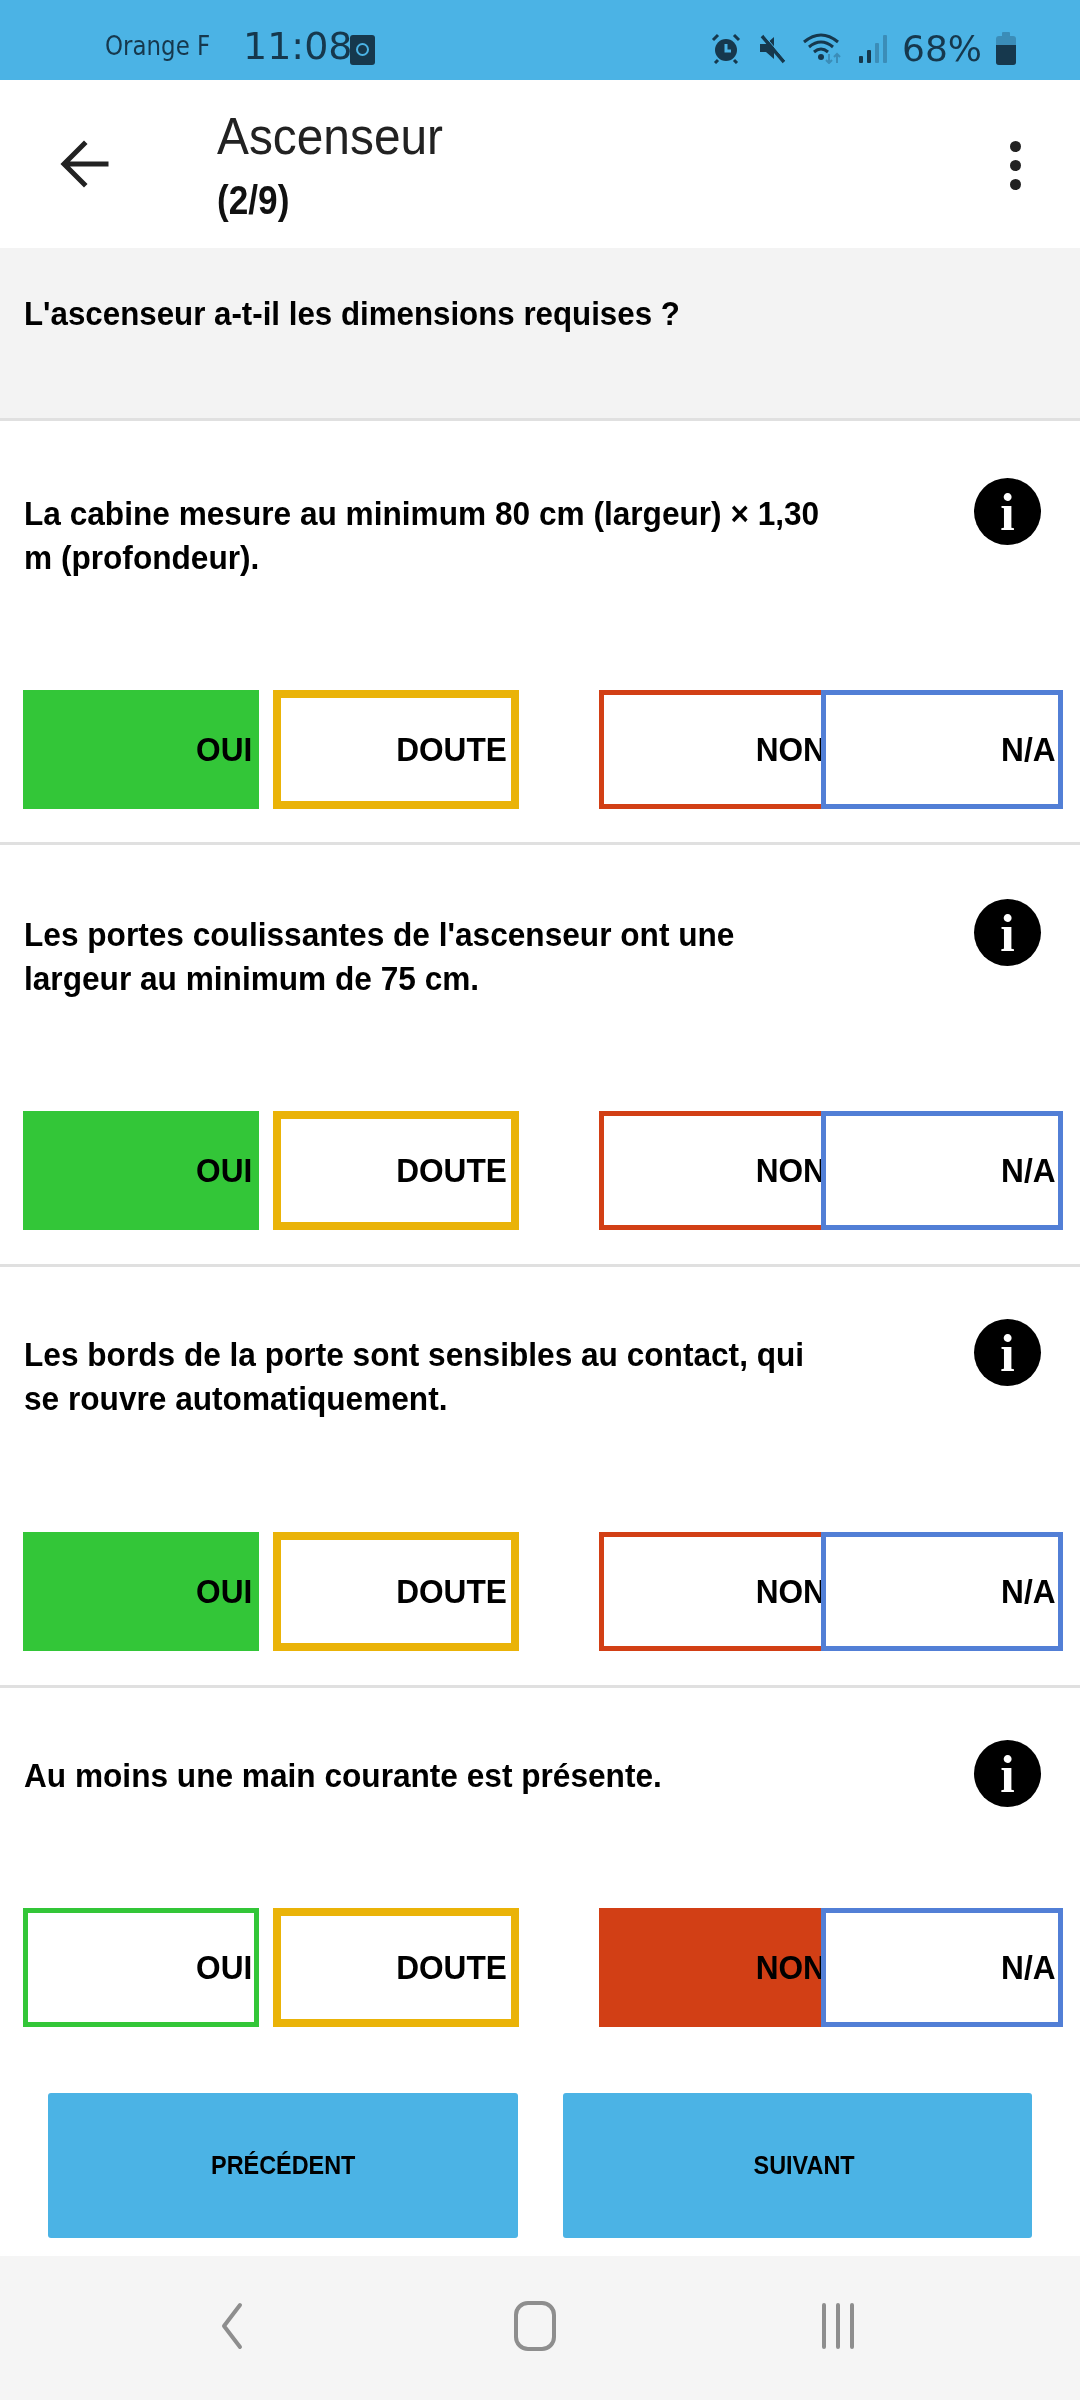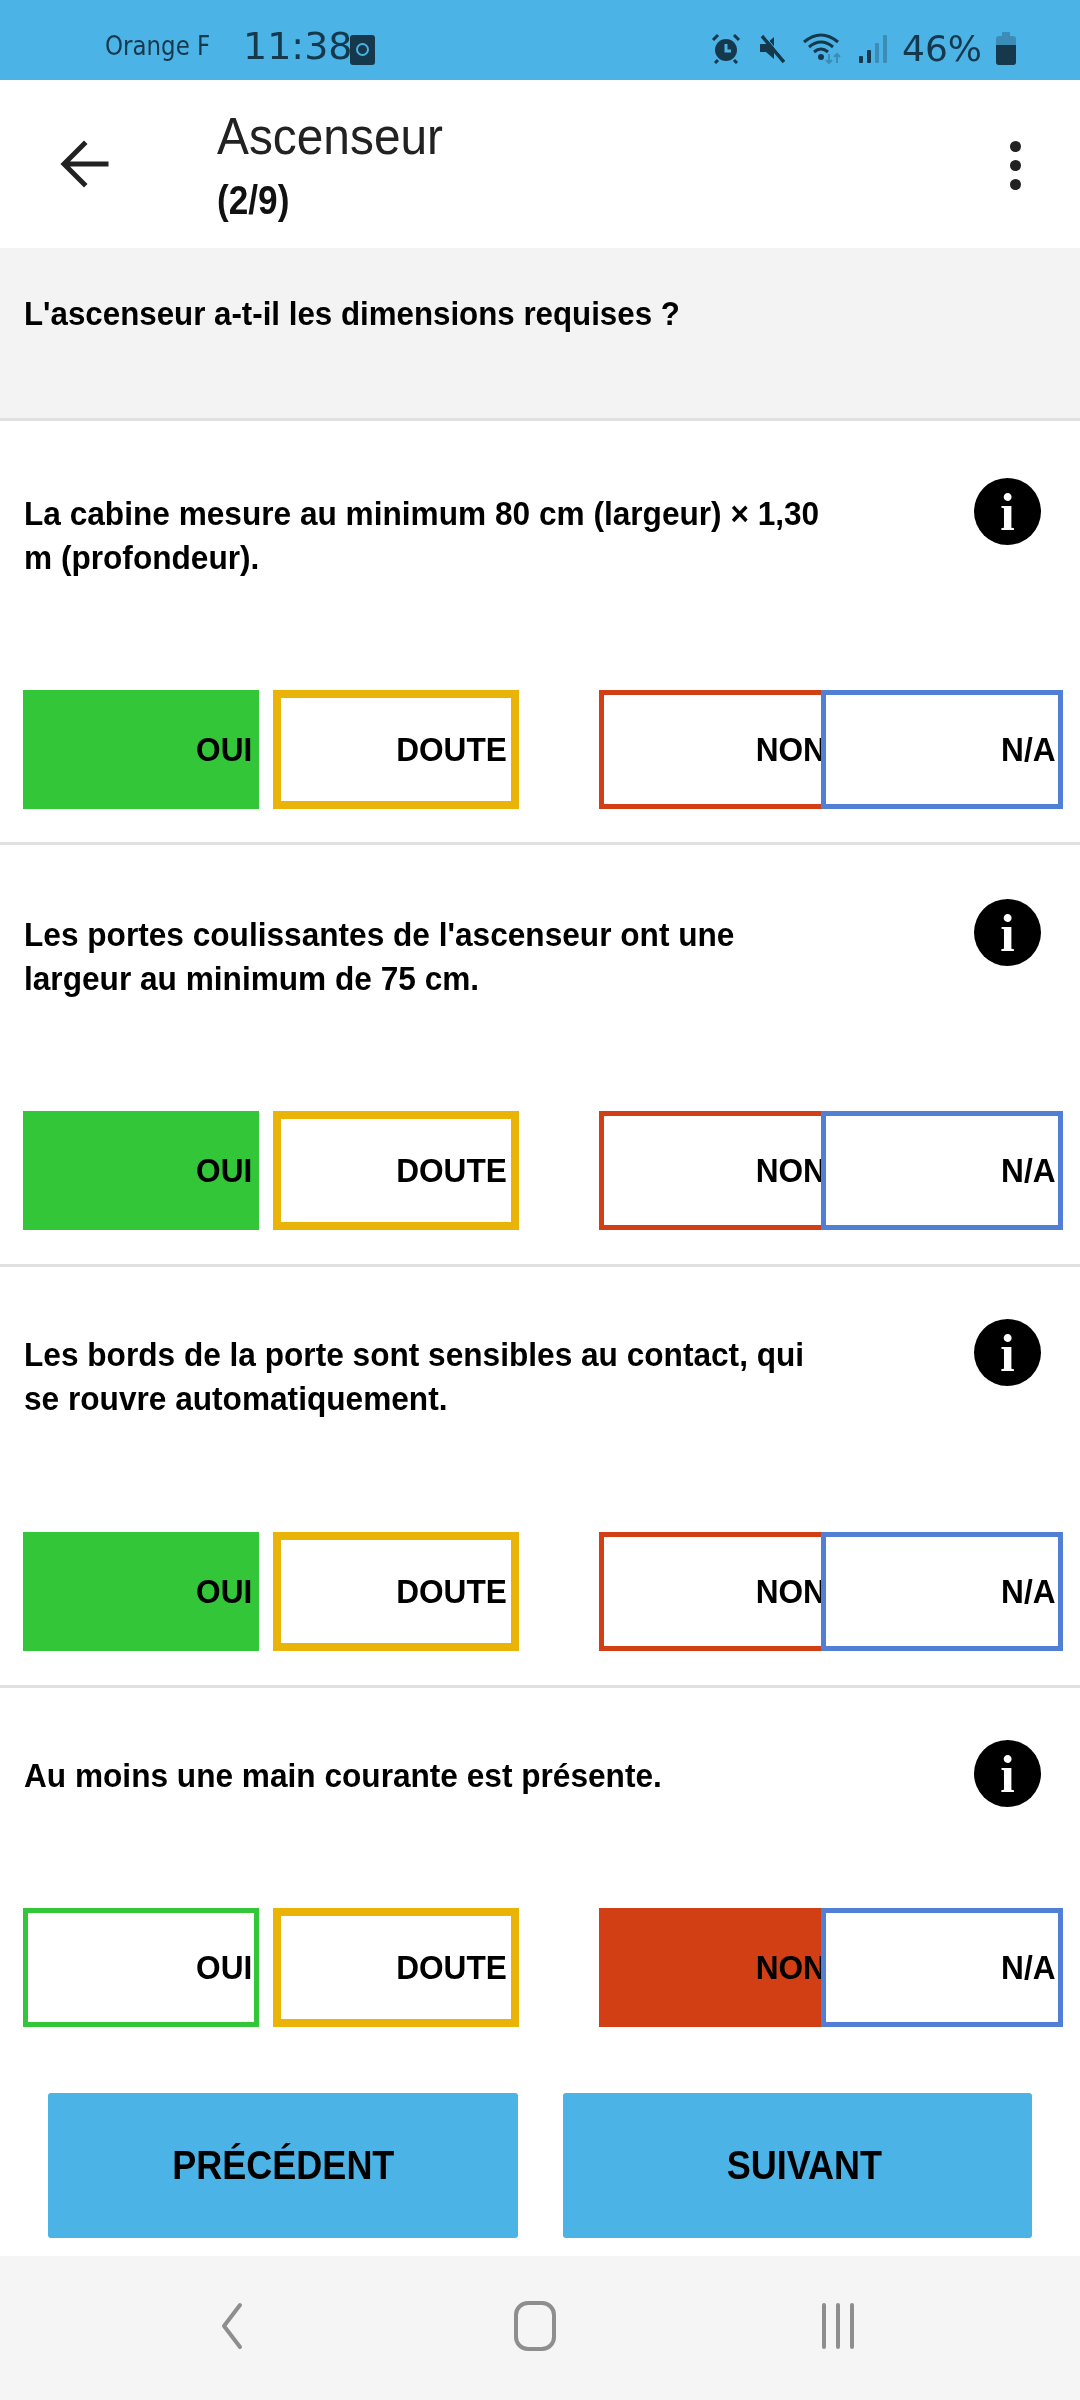--- a/index.html
+++ b/index.html
@@ -36,34 +36,34 @@
 
   .opt { position: absolute; height: 119px; display: flex; align-items: center; justify-content: flex-end; font-size: 34px; font-weight: bold; background: #fff; }
   .opt .lbl { transform: scaleX(0.93); }
   .opt.oui { left: 23px; width: 236px; border: 5px solid #33C638; }
   .opt.doute { left: 273px; width: 246px; border: 8px solid #eab308; }
   .opt.non { left: 599px; width: 235px; border: 5px solid #D23F15; }
   .opt.na { left: 821px; width: 242px; border: 5px solid #527FD6; }
   .opt.oui.selected { background: #33C638; }
   .opt.non.selected { background: #D23F15; }
 
-  .nav-btn { position: absolute; top: 2093px; height: 145px; background: #4BB3E5; border-radius: 3px; display: flex; align-items: center; justify-content: center; font-size: 40px; font-weight: bold; }
+  .nav-btn { position: absolute; top: 2093px; height: 145px; background: #4BB3E5; border-radius: 3px; display: flex; align-items: center; justify-content: center; font-size: 26px; font-weight: bold; }
   .nav-btn .lbl { transform: scaleX(0.9); }
   .nav-prev { left: 48px; width: 470px; }
   .nav-next { left: 563px; width: 469px; padding-left: 14px; }
 
   .system-nav { position: absolute; left: 0; top: 2256px; width: 1080px; height: 144px; background: #F5F5F5; }
   .sys-btn { position: absolute; top: 30px; width: 90px; height: 80px; display: flex; align-items: center; justify-content: center; }
 </style>
 </head>
 <body>
 
 <div class="status-bar">
   <span class="carrier">Orange F</span>
-  <span class="time">11:38</span>
+  <span class="time">11:08</span>
   <span class="notif"></span>
   <div class="icons">
     <svg width="32" height="32" viewBox="0 0 32 32">
       <circle cx="16" cy="18" r="11" fill="#16384D"></circle>
       <path d="M16 12 v7 h5" stroke="#4BB3E5" stroke-width="3" fill="none"></path>
       <path d="M3 8 l5 -5 M29 8 l-5 -5" stroke="#16384D" stroke-width="3"></path>
       <path d="M8 28 l-3 3 M24 28 l3 3" stroke="#16384D" stroke-width="3"></path>
     </svg>
     <svg width="32" height="32" viewBox="0 0 32 32">
       <path d="M4 12 h6 l8 -7 v22 l-8 -7 h-6 z" fill="#16384D"></path>
@@ -77,21 +77,21 @@
       <circle cx="19" cy="25" r="3" fill="#16384D"></circle>
       <path d="M27 22 v9 M24 28 l3 3 l3 -3" stroke="#3B8DB8" stroke-width="2" fill="none"></path>
       <path d="M35 31 v-9 M32 25 l3 -3 l3 3" stroke="#3B8DB8" stroke-width="2" fill="none"></path>
     </svg>
     <svg width="30" height="32" viewBox="0 0 30 32">
       <rect x="1" y="24" width="4" height="7" rx="1" fill="#16384D"></rect>
       <rect x="9" y="18" width="4" height="13" rx="1" fill="#16384D"></rect>
       <rect x="17" y="11" width="4" height="20" rx="1" fill="#3B8DB8"></rect>
       <rect x="25" y="3" width="4" height="28" rx="1" fill="#3B8DB8"></rect>
     </svg>
-    <span class="battery-pct">46%</span>
+    <span class="battery-pct">68%</span>
     <div class="battery">
       <div class="cap"></div>
       <div class="body">
           <div class="fill"></div>
         </div>
     </div>
   </div>
 </div>
 
 <div class="app-header">

